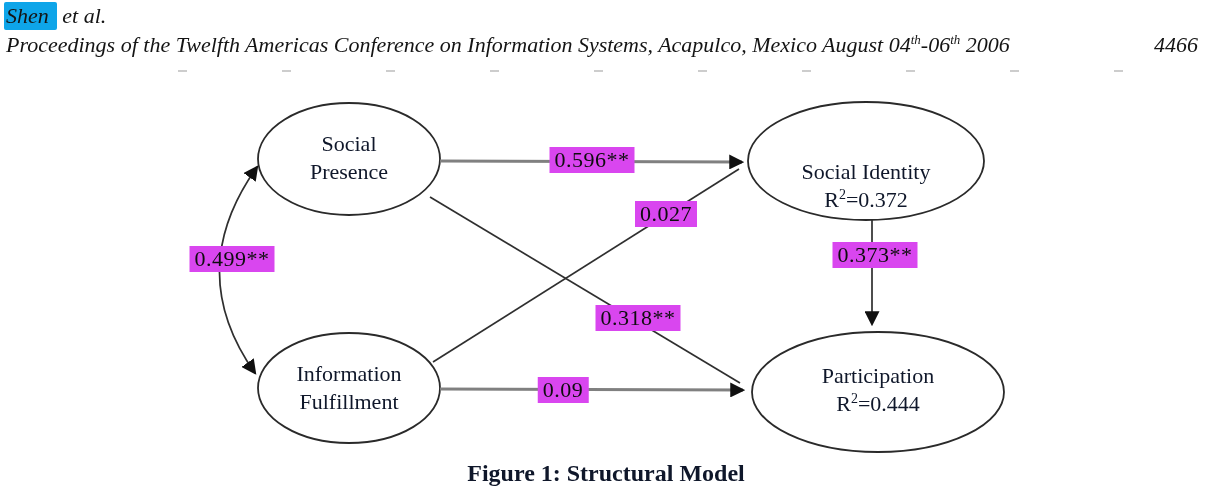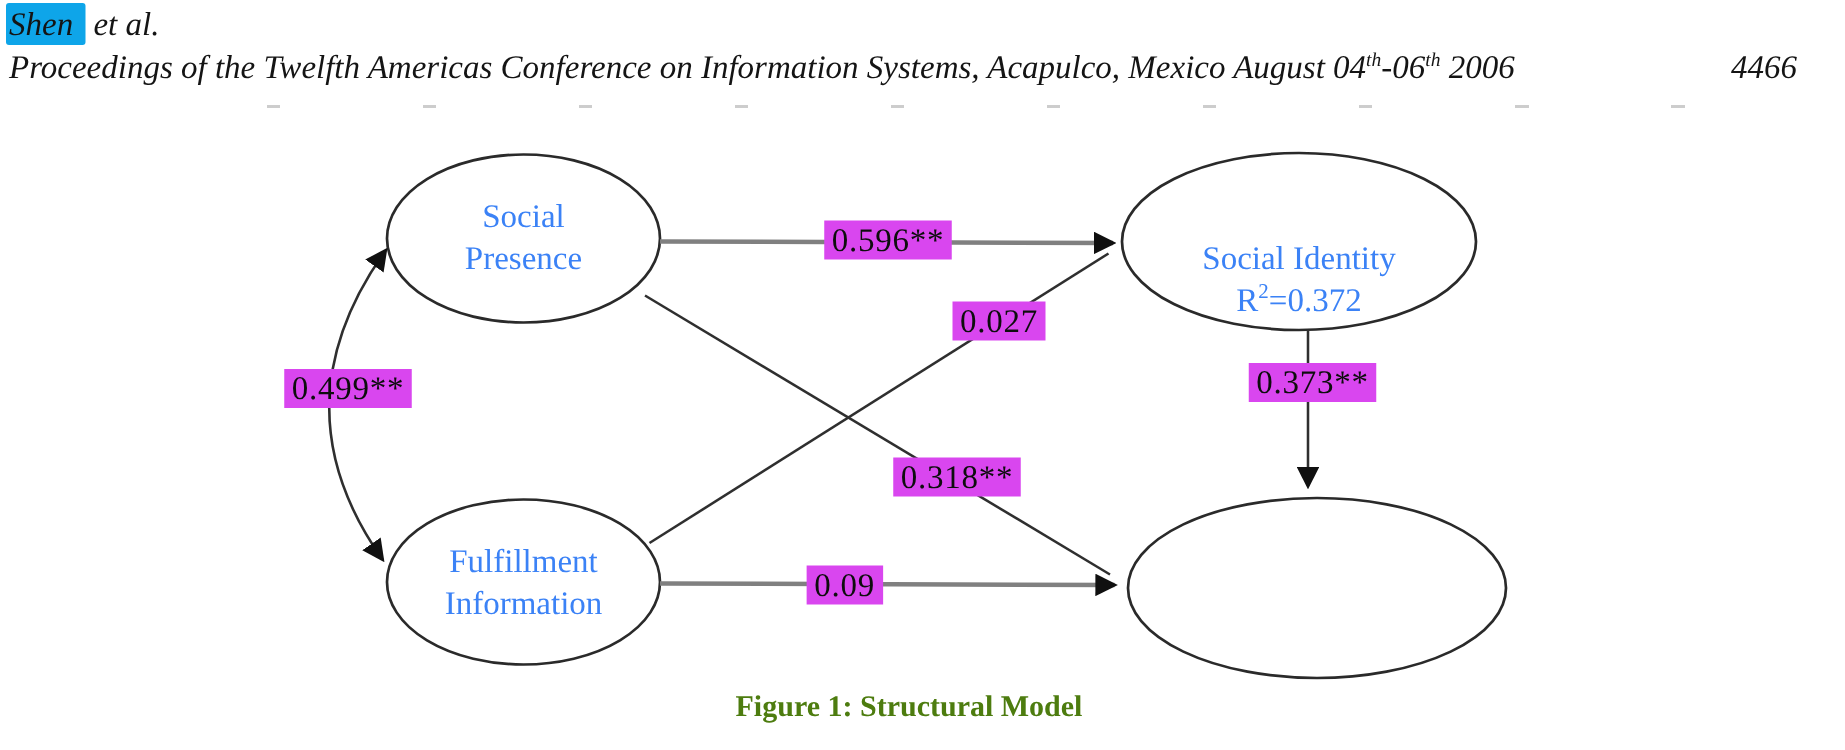--- a/index.html
+++ b/index.html
@@ -37,21 +37,21 @@
     background:repeating-linear-gradient(90deg,#c4c4c4 0 9px,transparent 9px 104px);
     opacity:.85;
   }
   
   svg.model{position:absolute;left:0;top:0;}
   .nlabel{
     position:absolute;
     text-align:center;
     font-size:22px;
     line-height:28px;
-    color:#3b82f6;
+    color:#0f172a;
     white-space:nowrap;
   }
   .nlabel sup{font-size:14px;line-height:0;}
   #n-sp{left:249px;top:130px;width:200px;}
   #n-if{left:249px;top:360px;width:200px;}
   #n-si{left:746px;top:130px;width:240px;margin-top:28px;}
   #n-pa{left:758px;top:362px;width:240px;}
   .elabel{
     position:absolute;
     transform:translate(-50%,-50%);
@@ -67,22 +67,22 @@
   #e-sp-pa{left:638px;top:318px;}
   #e-if-pa{left:563px;top:390px;}
   #e-si-pa{left:875px;top:255px;}
   #e-sp-if{left:232px;top:259px;}
   
   .caption{
     position:absolute;
     left:0;top:460px;width:1212px;
     text-align:center;
     font-weight:bold;
-    font-size:20px;
-    color:#4d7c0f;
+    font-size:24px;
+    color:#0f172a;
   }
 </style>
 </head>
 <body>
 
 <div class="page">
 
   <div class="hdr" id="authors"><span class="hl">Shen</span><span> et al.</span></div>
 
   <div class="hdr" id="proceedings"><span>Proceedings of the Twelfth Americas Conference on Information Systems, Acapulco, Mexico August 04</span><sup>th</sup><span>-06</span><sup>th</sup><span> 2006</span></div>
@@ -108,26 +108,30 @@
     <line x1="433" y1="362" x2="739" y2="169" stroke="#2f2f2f" stroke-width="1.7"></line>
     <line x1="872" y1="220" x2="872" y2="324" stroke="#2f2f2f" stroke-width="1.7" marker-end="url(#arr)"></line>
     <path d="M 257 167 Q 183 271 255 373" fill="none" stroke="#2f2f2f" stroke-width="1.7" marker-start="url(#arr)" marker-end="url(#arr)"></path>
   </svg>
 
   <div class="nlabel" id="n-sp">
     <div>Social</div>
     <div>Presence</div>
   </div>
   <div class="nlabel" id="n-if">
+    <div>Information</div>
     <div>Fulfillment</div>
-    <div>Information</div>
   </div>
   <div class="nlabel" id="n-si">
     <div>Social Identity</div>
     <div><span>R</span><sup>2</sup><span>=0.372</span></div>
+  </div>
+  <div class="nlabel" id="n-pa">
+    <div>Participation</div>
+    <div><span>R</span><sup>2</sup><span>=0.444</span></div>
   </div>
 
   <div class="elabel" id="e-sp-si">0.596**</div>
   <div class="elabel" id="e-if-si">0.027</div>
   <div class="elabel" id="e-sp-pa">0.318**</div>
   <div class="elabel" id="e-if-pa">0.09</div>
   <div class="elabel" id="e-si-pa">0.373**</div>
   <div class="elabel" id="e-sp-if">0.499**</div>
 
   <div class="caption">Figure 1: Structural Model</div>

